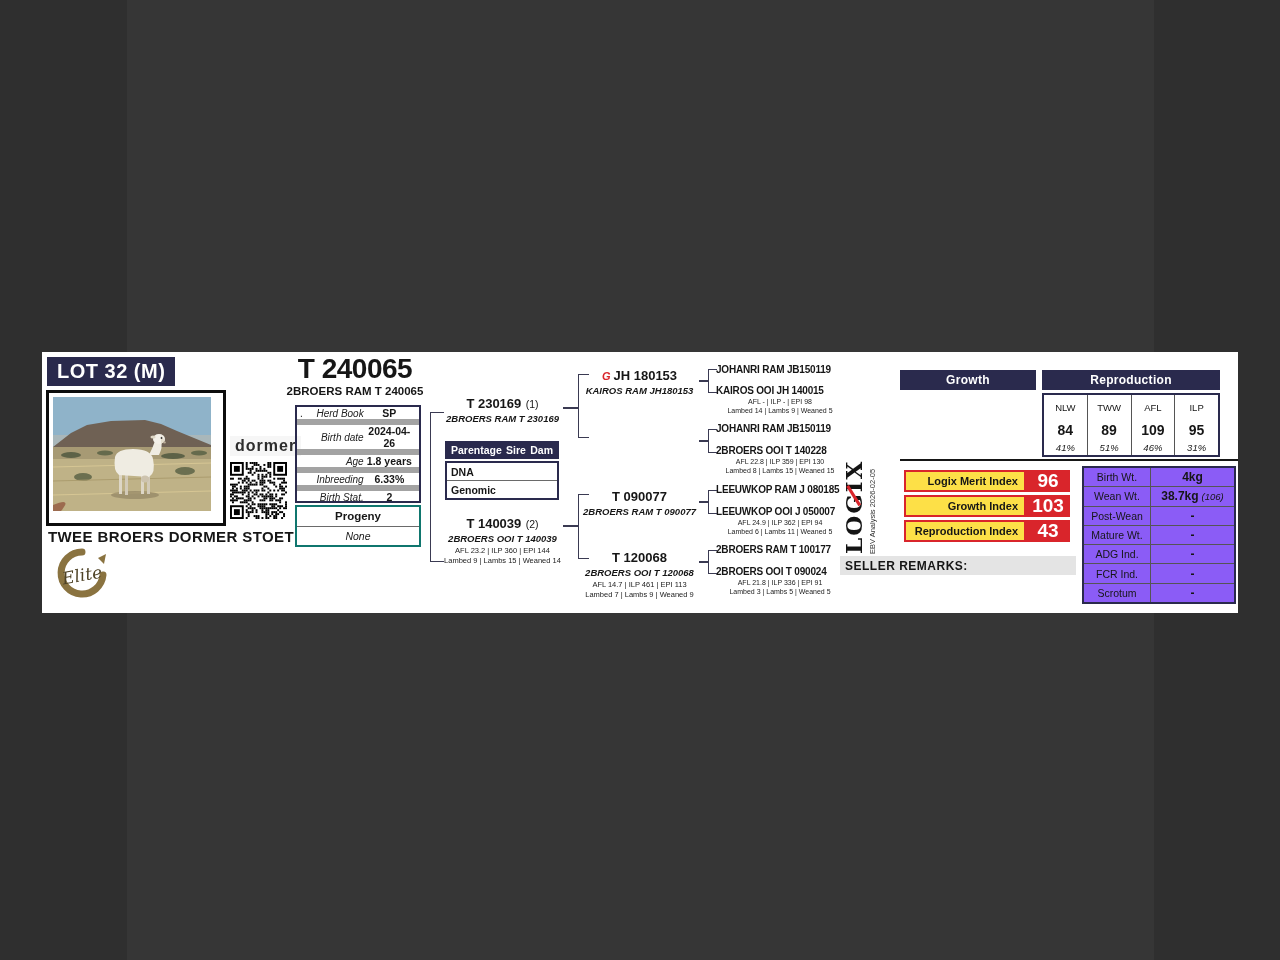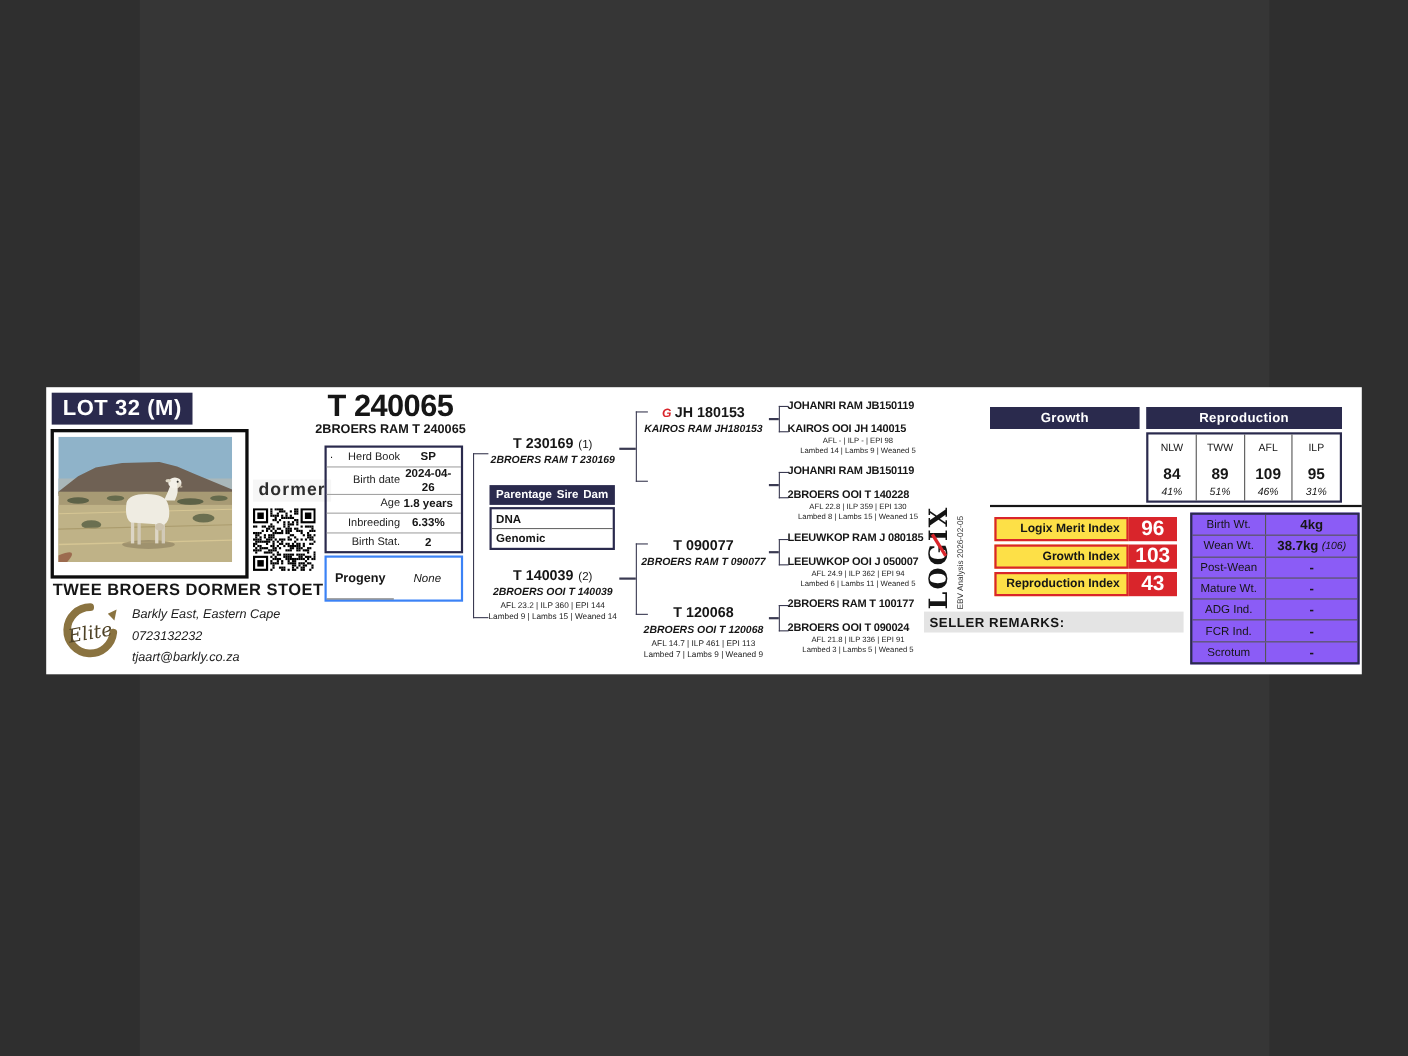--- a/index.html
+++ b/index.html
@@ -21,27 +21,27 @@
   .elite{position:absolute;left:12px;top:194px;width:56px;height:58px;}
   .contact{position:absolute;left:78px;top:198px;font-style:italic;font-size:11.5px;line-height:19.5px;color:#222;}
 
   
   .title{position:absolute;left:238px;top:1px;width:150px;text-align:center;
          font-size:28px;font-weight:bold;letter-spacing:-.5px;}
   .subtitle{position:absolute;left:218px;top:33px;width:190px;text-align:center;
             font-size:11.5px;font-weight:bold;}
   .info-table{position:absolute;left:253px;top:53px;width:122px;height:94px;
               border:2px solid #2a2a4d;display:flex;flex-direction:column;}
-  .info-row{flex:1;display:flex;align-items:center;border-top:1px solid #a3a3a3;padding:0 4px;position:relative;}
+  .info-row{flex:1;display:flex;align-items:center;border-top:6px solid #a3a3a3;padding:0 4px;position:relative;}
   .info-row:first-child{border-top:none;}
-  .info-row .lbl{width:55%;text-align:right;font-size:10px;color:#222;}
+  .info-row .lbl{width:55%;text-align:right;font-style:italic;font-size:10px;color:#222;}
   .info-row .val{flex:1;text-align:center;font-weight:bold;font-size:10.5px;}
   .dot-marker{position:absolute;left:3px;top:1px;font-size:10px;}
   .progeny{position:absolute;left:253px;top:153px;width:122px;height:38px;
-           border:2px solid #3b82f6;display:flex;flex-direction:row;}
+           border:2px solid #0f766e;display:flex;flex-direction:column;}
   .progeny .hd{flex:1;text-align:center;font-weight:bold;font-size:11.5px;border-bottom:1px solid #6a6a6a;
                display:flex;align-items:center;justify-content:center;}
   .progeny .vl{flex:1;text-align:center;font-style:italic;font-size:10.5px;
                display:flex;align-items:center;justify-content:center;}
 
   .parentage-hd{position:absolute;left:403px;top:89px;width:114px;height:18px;background:#2a2a4d;
                 color:#fff;font-weight:bold;font-size:10.5px;display:flex;align-items:center;
                 justify-content:space-between;padding:0 6px;box-sizing:border-box;}
   .parentage-bd{position:absolute;left:403px;top:109px;width:114px;height:39px;border:2px solid #2a2a4d;
                 display:flex;flex-direction:column;box-sizing:border-box;}
@@ -477,25 +477,20 @@
     <div class="breeder-name">TWEE BROERS DORMER STOET</div>
 
     <div class="elite">
       <svg viewBox="0 0 56 58">
         <path d="M28 6 A21 21 0 1 0 49 29" fill="none" stroke="#8a7340" stroke-width="7" stroke-linecap="round"></path>
         <path d="M44 12 L52 8 L50 18 Z" fill="#8a7340"></path>
         <text x="28" y="35" text-anchor="middle" font-family="DejaVu Serif, serif" font-style="italic" font-size="17" fill="#4e4226" transform="rotate(-10 28 29)">Elite</text>
       </svg>
     </div>
 
-    <div class="contact">
-      <div>Barkly East, Eastern Cape</div>
-      <div>0723132232</div>
-      <div>tjaart@barkly.co.za</div>
-    </div>
 
     <div class="title">T 240065</div>
     <div class="subtitle">2BROERS RAM T 240065</div>
 
     <div class="info-table">
       <div class="info-row">
         <span class="dot-marker">.</span>
         <span class="lbl">Herd Book</span>
         <span class="val">SP</span>
       </div>

